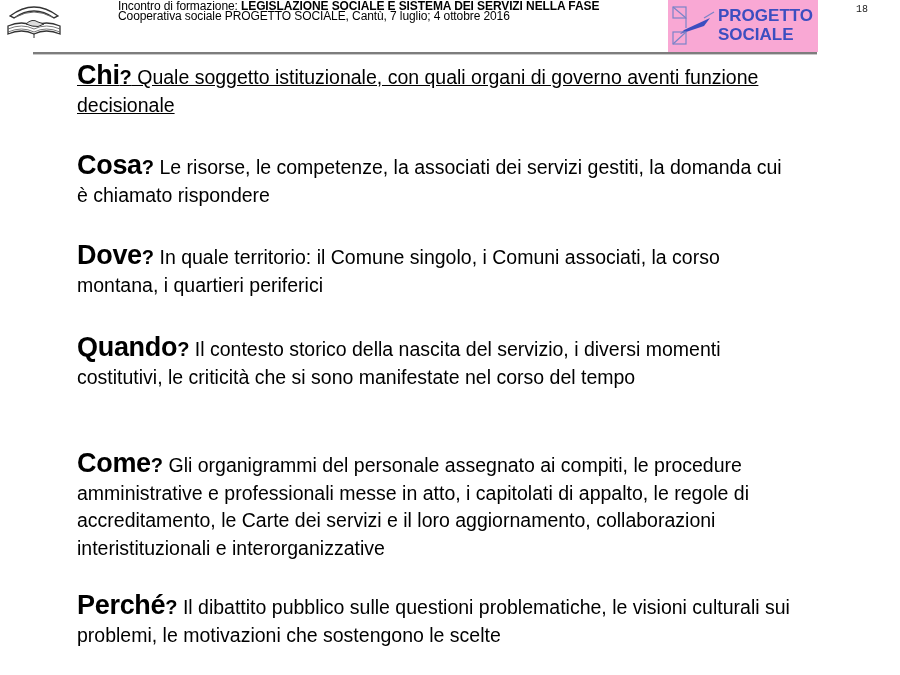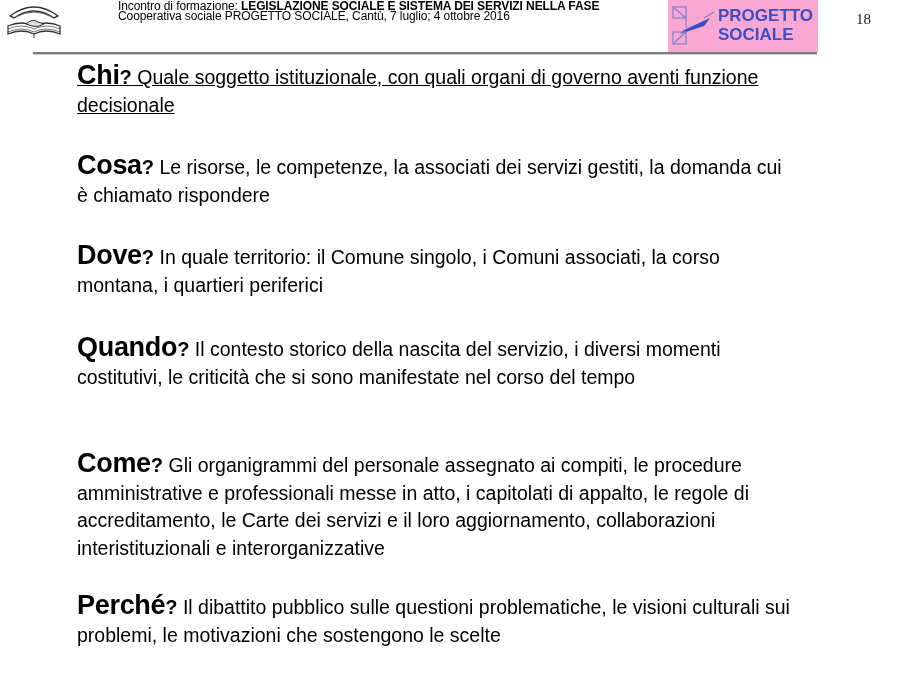--- a/index.html
+++ b/index.html
@@ -58,23 +58,23 @@
       font-size: 17px;
       line-height: 19px;
       color: #3c4ec0;
     }
     .logo-right svg {
       position: absolute;
       left: 2px; top: 4px;
     }
     .page-num {
       position: absolute;
-      left: 856px; top: 11px;
-      font-family: Liberation Serif, serif;
-      font-size: 15px;
+      left: 856px; top: 4px;
+      font-family: Liberation Mono, monospace;
+      font-size: 10px;
       color: #222;
     }
     .divider {
       position: absolute;
       left: 33px; top: 52px;
       width: 784px;
       height: 2px;
       background: #7d7d7d;
       border-bottom: 1px solid #c9c9c9;
     }

